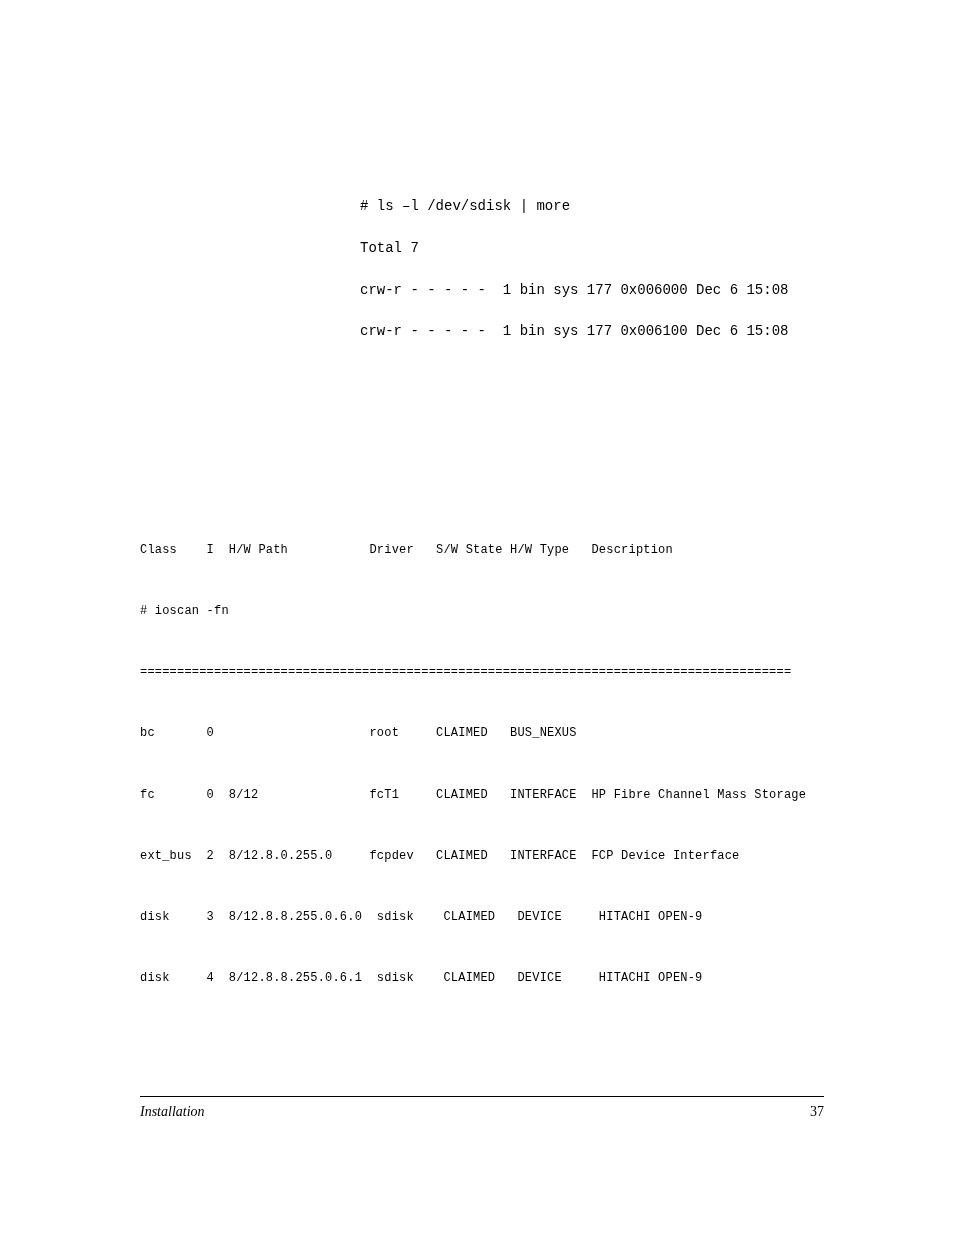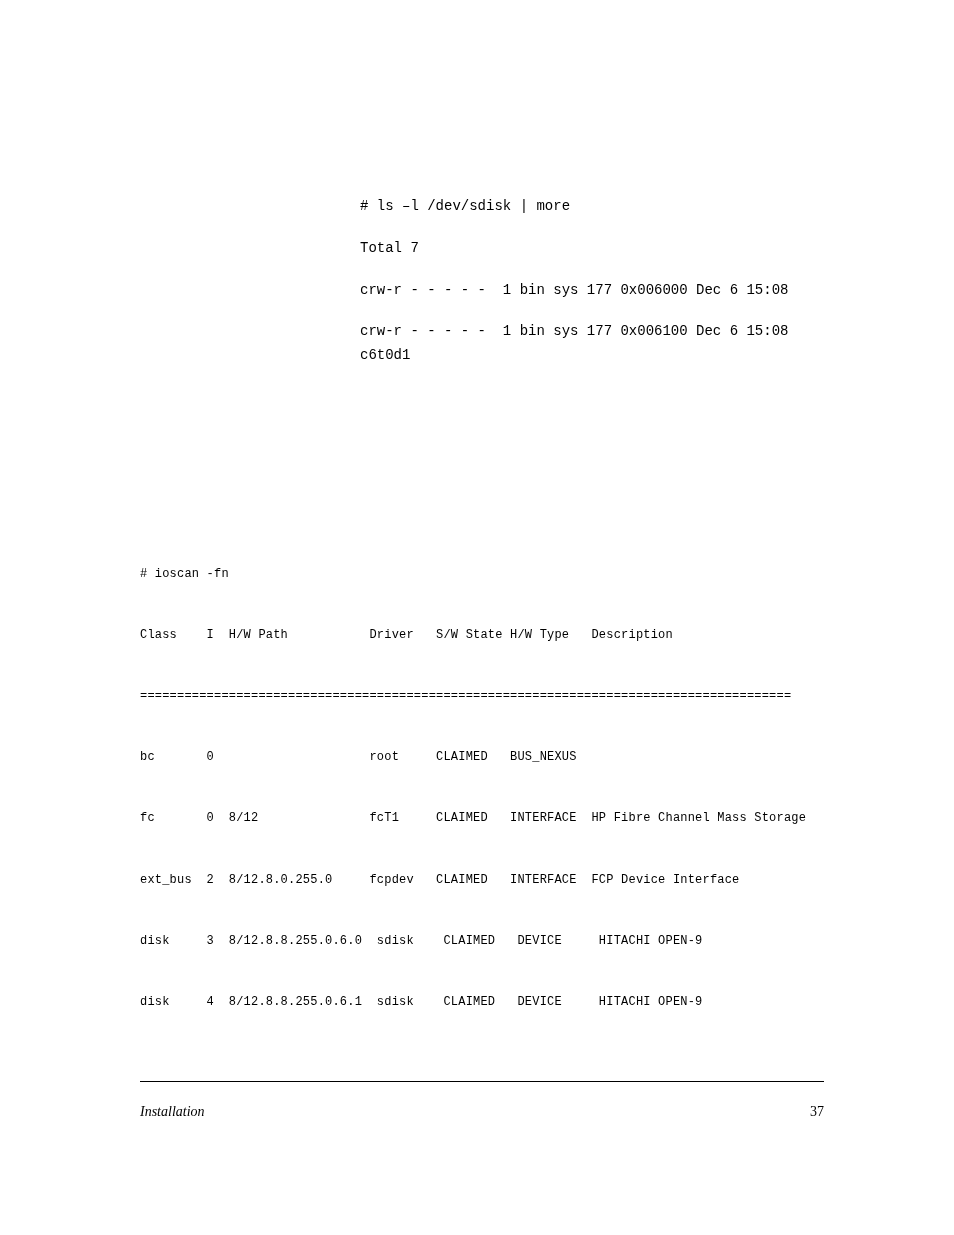--- a/index.html
+++ b/index.html
@@ -36,21 +36,21 @@
       white-space: pre;
       line-height: 1.7;
       letter-spacing: 0.2px;
     }
     .footer {
       position: absolute;
       bottom: 115px;
       left: 140px;
       right: 130px;
       border-top: 1px solid #000;
-      padding-top: 22px;
+      padding-top: 7px;
       display: flex;
       justify-content: space-between;
       font-family: Georgia, "Times New Roman", serif;
       font-size: 14px;
       gap: 16px;
     }
     .footer .title {
       font-style: italic;
     }
     .footer .page-num {
@@ -62,26 +62,25 @@
 
 <div class="page">
   <div class="block1">
     <div class="line"># ls –l /dev/sdisk | more</div>
     <div class="gap"></div>
     <div class="line">Total 7</div>
     <div class="gap"></div>
     <div class="line">crw-r - - - - -  1 bin sys 177 0x006000 Dec 6 15:08</div>
     <div class="gap"></div>
     <div class="line">crw-r - - - - -  1 bin sys 177 0x006100 Dec 6 15:08</div>
-    <div class="line">c6t0d1</div>
   </div>
 
   <div class="block2">
+    <div>Class    I  H/W Path           Driver   S/W State H/W Type   Description</div>
     <div># ioscan -fn</div>
-    <div>Class    I  H/W Path           Driver   S/W State H/W Type   Description</div>
     <div>========================================================================================</div>
     <div>bc       0                     root     CLAIMED   BUS_NEXUS</div>
     <div>fc       0  8/12               fcT1     CLAIMED   INTERFACE  HP Fibre Channel Mass Storage</div>
     <div>ext_bus  2  8/12.8.0.255.0     fcpdev   CLAIMED   INTERFACE  FCP Device Interface</div>
     <div>disk     3  8/12.8.8.255.0.6.0  sdisk    CLAIMED   DEVICE     HITACHI OPEN-9</div>
     <div>disk     4  8/12.8.8.255.0.6.1  sdisk    CLAIMED   DEVICE     HITACHI OPEN-9</div>
     
     
     
     

